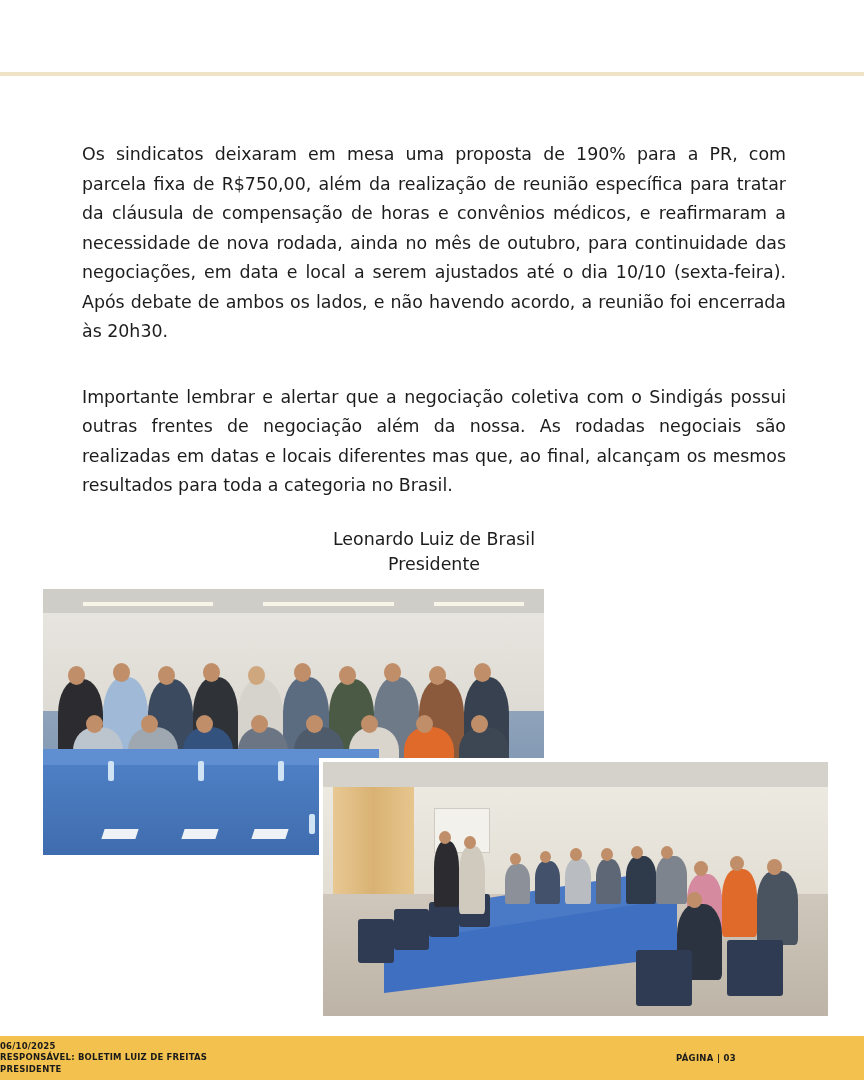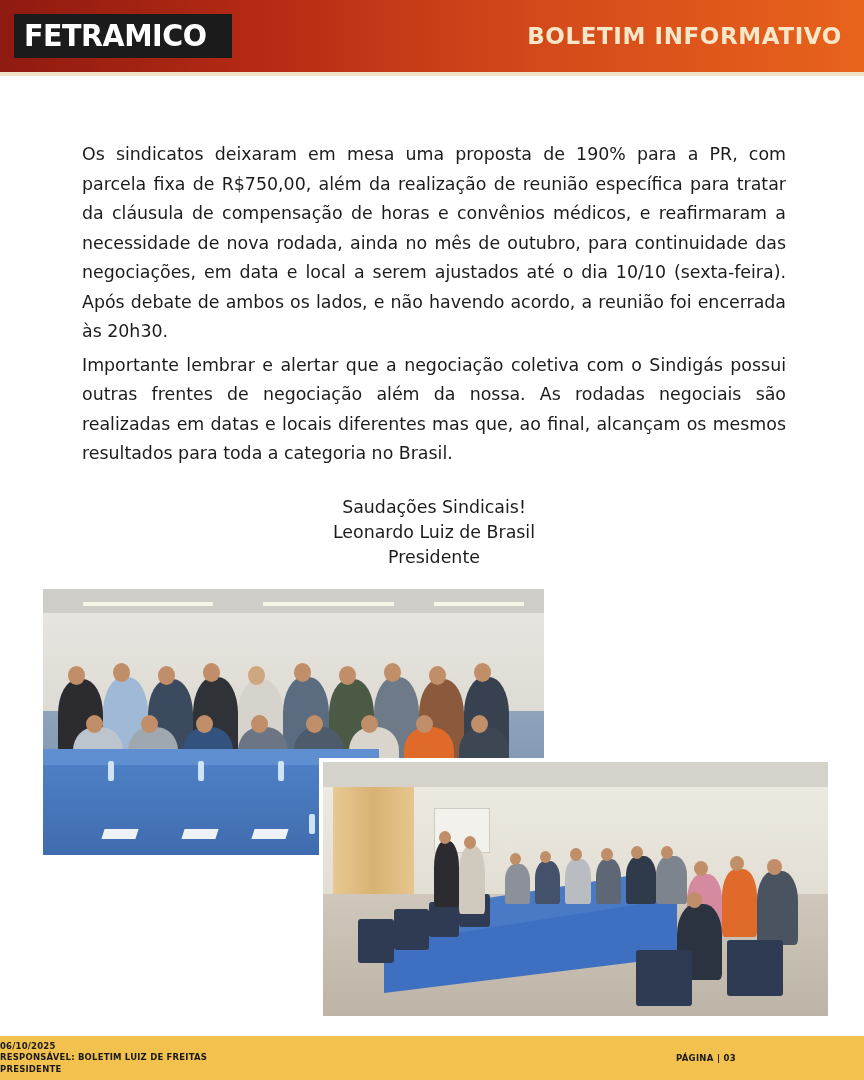--- a/index.html
+++ b/index.html
@@ -69,21 +69,21 @@
     left: 82px;
     width: 704px;
   }
   .para {
     font-family: "DejaVu Sans", sans-serif;
     font-size: 17.4px;
     line-height: 29.5px;
     color: #1c1c1c;
     text-align: justify;
     text-justify: inter-word;
-    margin-bottom: 4px;
+    margin-bottom: 36px;
   }
   .para:last-of-type { margin-bottom: 0; }
 
   .signoff {
     margin-top: 26px;
     text-align: center;
     font-family: "DejaVu Sans", sans-serif;
     font-size: 17.4px;
     line-height: 25px;
     color: #1c1c1c;
@@ -163,33 +163,26 @@
     font-weight: 700;
     color: #1a1a1a;
     letter-spacing: 0.3px;
   }
 </style>
 </head>
 <body>
 
 <div class="page">
 
-  <div class="header">
-    <div class="logo-box">
-      <span class="logo-text">FETRAMICO</span>
-    </div>
-    <div class="header-title">BOLETIM INFORMATIVO</div>
-  </div>
   <div class="header-rule"></div>
 
   <div class="content">
     <p class="para">Os sindicatos deixaram em mesa uma proposta de 190% para a PR, com parcela fixa de R$750,00, além da realização de reunião específica para tratar da cláusula de compensação de horas e convênios médicos, e reafirmaram a necessidade de nova rodada, ainda no mês de outubro, para continuidade das negociações, em data e local a serem ajustados até o dia 10/10 (sexta-feira). Após debate de ambos os lados, e não havendo acordo, a reunião foi encerrada às 20h30.</p>
     <p class="para">Importante lembrar e alertar que a negociação coletiva com o Sindigás possui outras frentes de negociação além da nossa. As rodadas negociais são realizadas em datas e locais diferentes mas que, ao final, alcançam os mesmos resultados para toda a categoria no Brasil.</p>
     <div class="signoff">
-      <div>Saudações Sindicais!</div>
       <div>Leonardo Luiz de Brasil</div>
       <div>Presidente</div>
     </div>
   </div>
 
   <div class="photos">
 
     <div class="photo photo-a">
       <div class="pa-wall"></div>
       <div class="pa-ceiling"></div>

